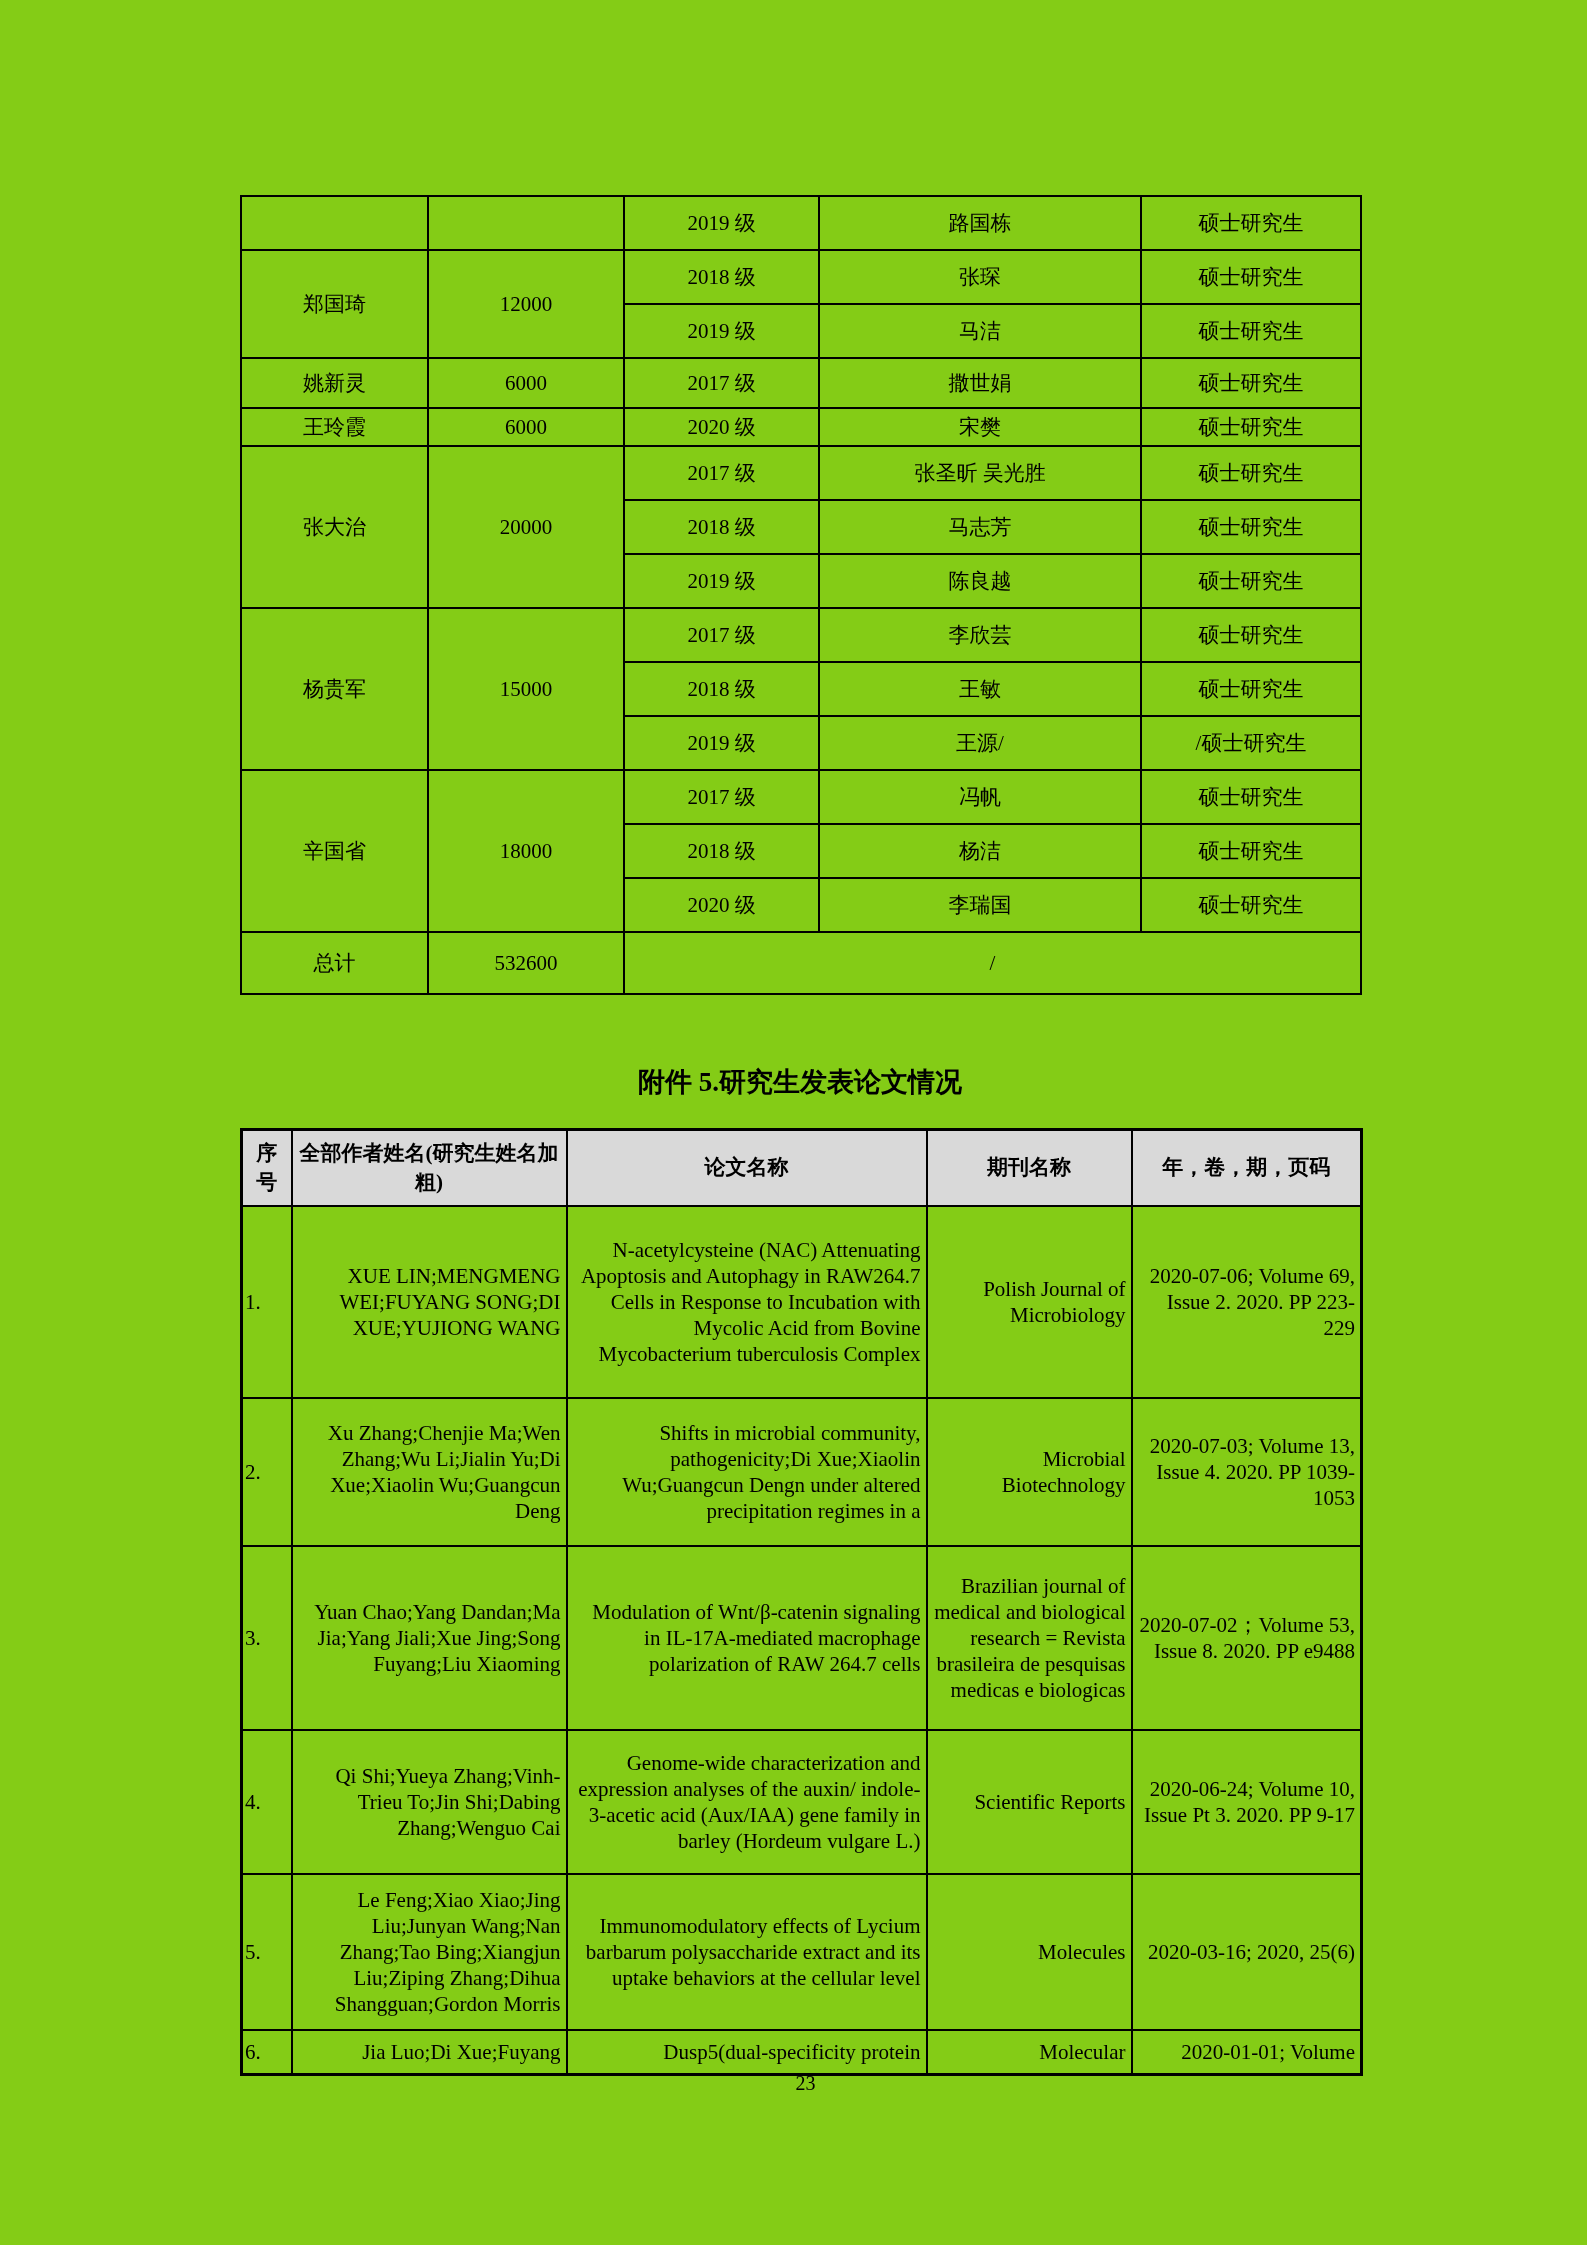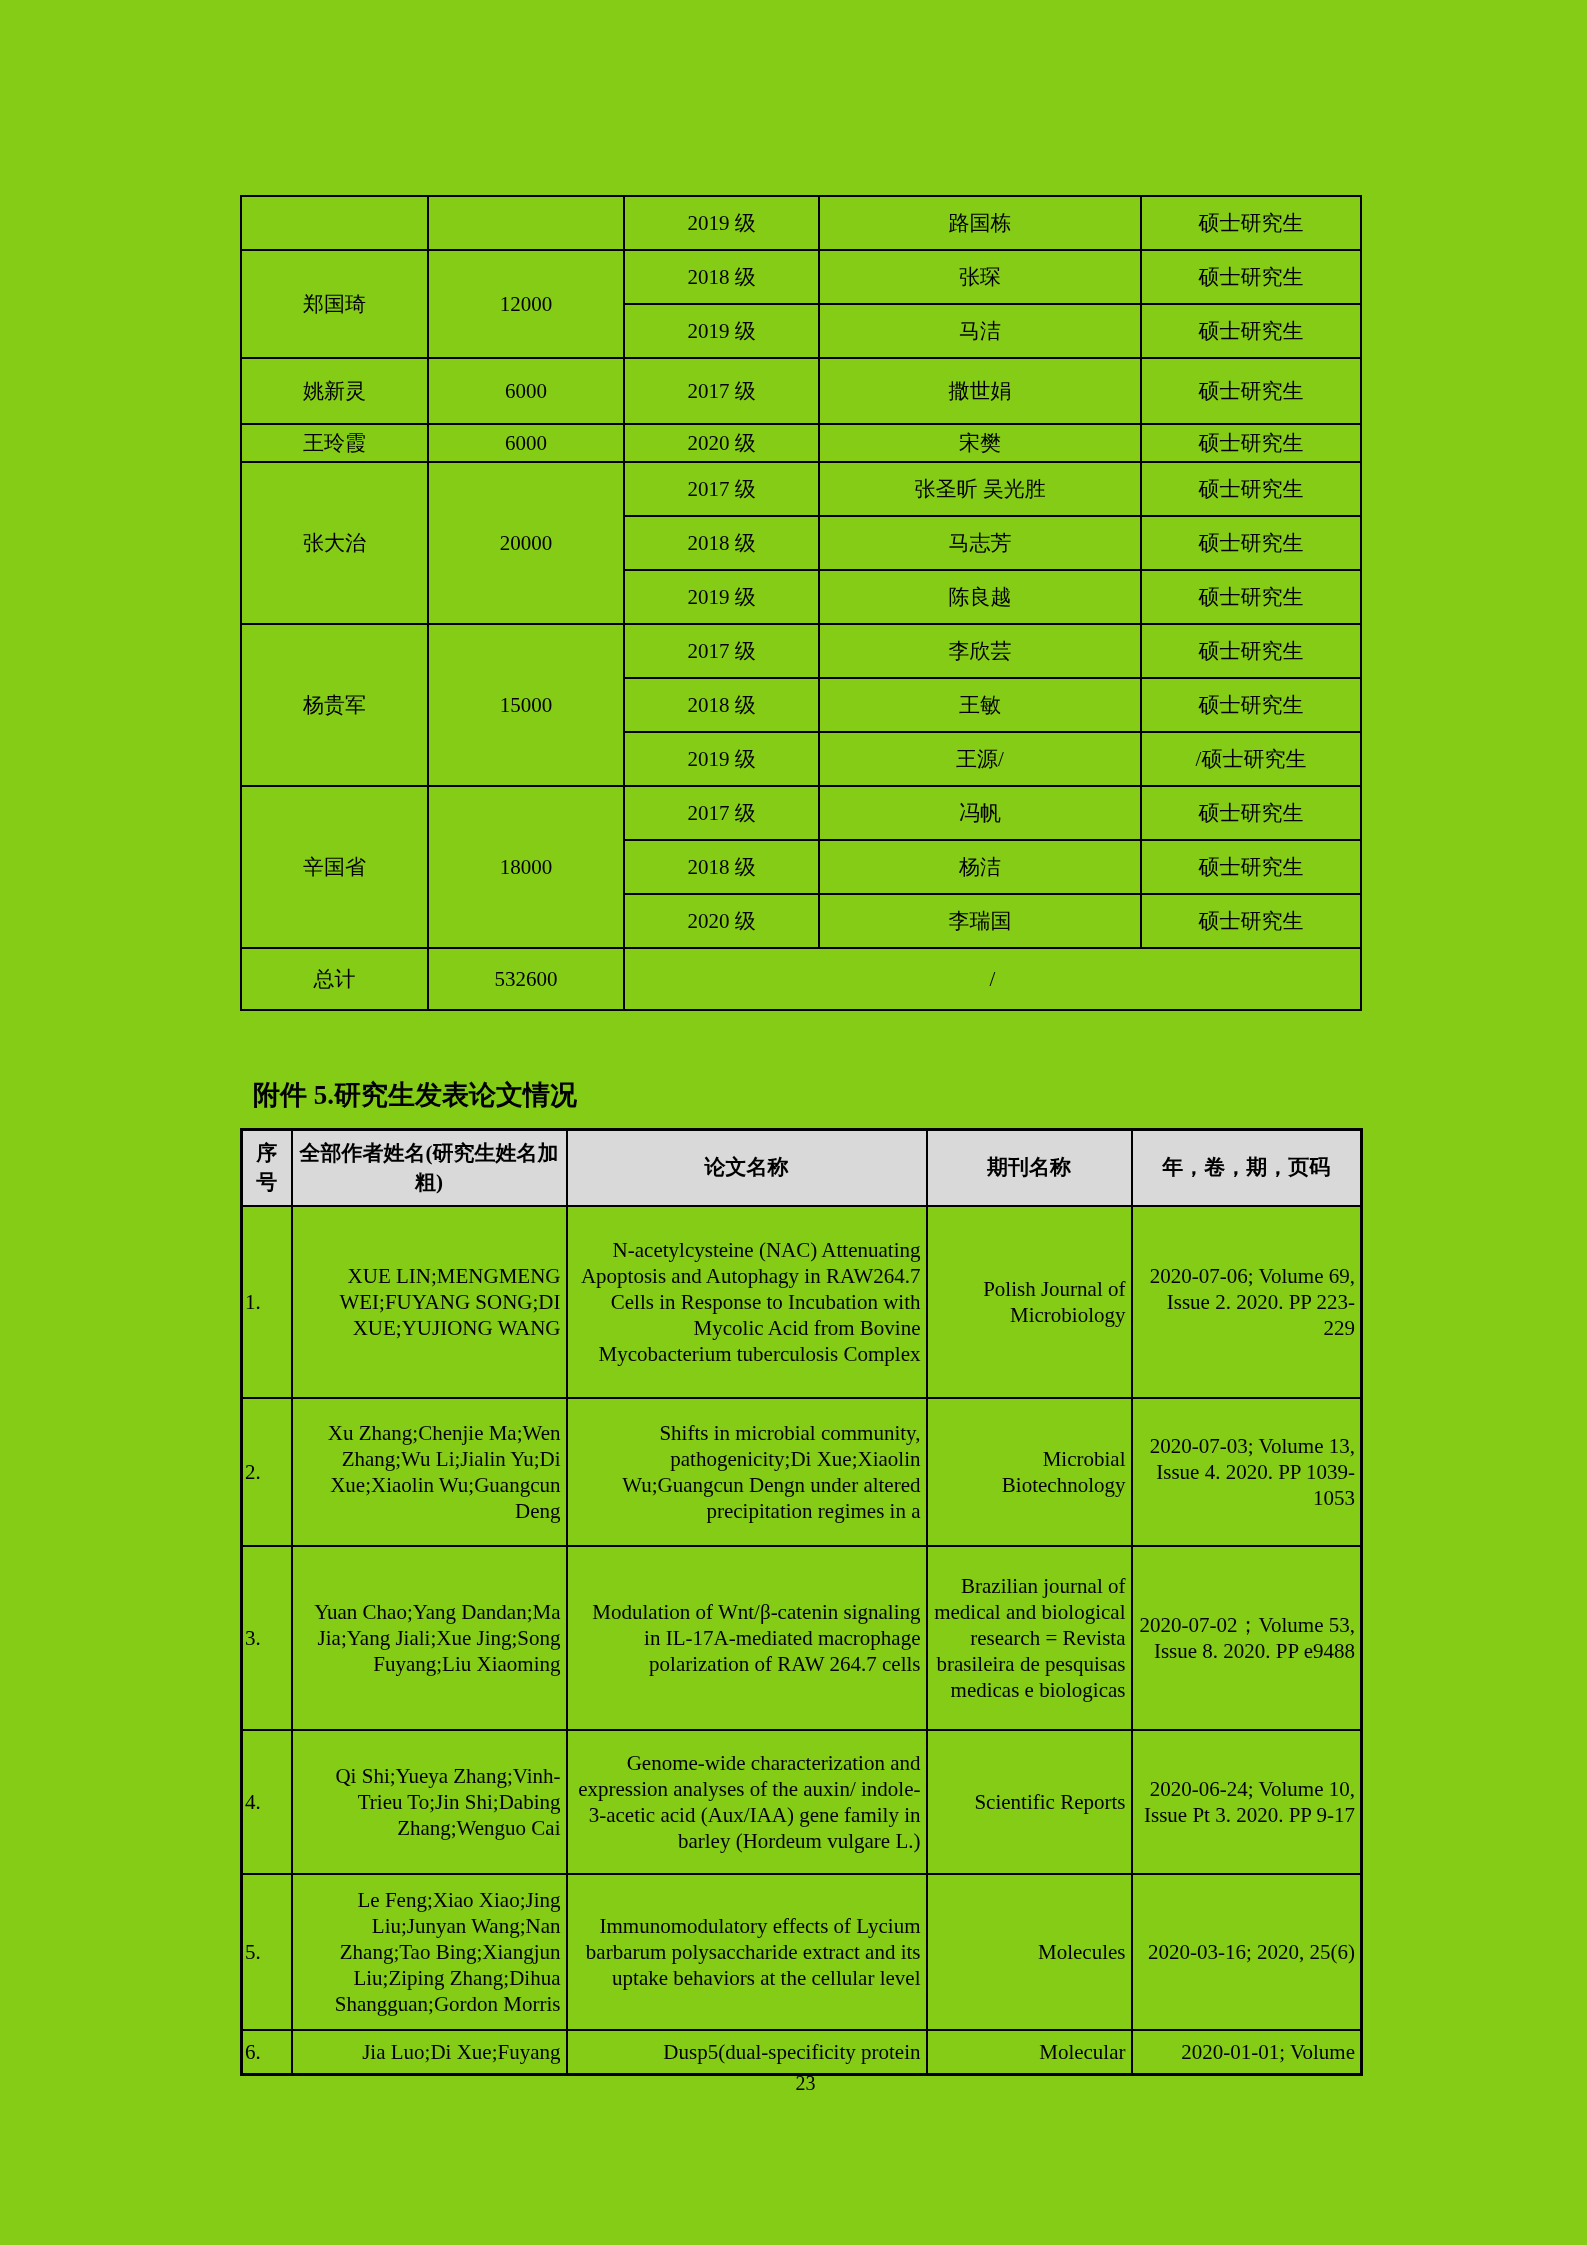--- a/index.html
+++ b/index.html
@@ -27,22 +27,22 @@
     font-size:21px;
     line-height:26px;
     text-align:center;
     vertical-align:middle;
     padding:1px 4px;
   }
   
   .att-title {
     position:absolute;
     left:240px; top:1064px; width:1120px;
-    margin:13px;
-    text-align:left;
+    margin:0;
+    text-align:center;
     font-size:27px;
     font-weight:700;
   }
   
   table.papers { left:240px; top:1128px; width:1120px; border:3px solid #000; }
   table.papers th {
     background:#d9d9d9;
     font-weight:700;
     font-size:21px;
     line-height:29px;
@@ -96,21 +96,21 @@
           <td rowspan="2">12000</td>
           <td>2018 级</td>
           <td>张琛</td>
           <td>硕士研究生</td>
         </tr>
         <tr style="height: 54px;">
           <td>2019 级</td>
           <td>马洁</td>
           <td>硕士研究生</td>
         </tr>
-        <tr style="height: 66px;">
+        <tr style="height: 50px;">
           <td>姚新灵</td>
           <td>6000</td>
           <td>2017 级</td>
           <td>撒世娟</td>
           <td>硕士研究生</td>
         </tr>
         <tr style="height: 38px;">
           <td>王玲霞</td>
           <td>6000</td>
           <td>2020 级</td>

